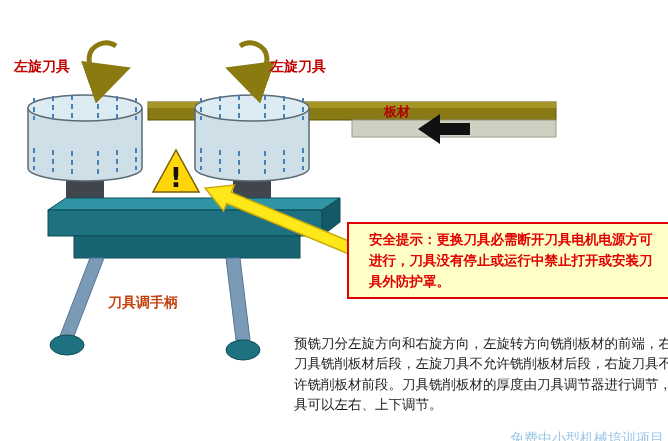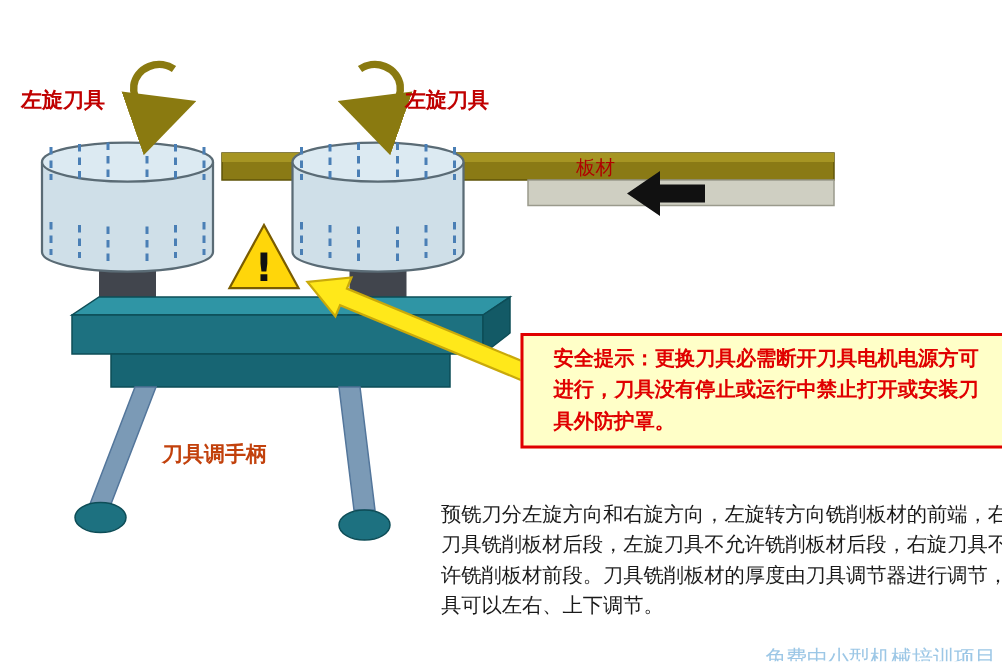--- a/index.html
+++ b/index.html
@@ -7,21 +7,21 @@
     position:relative;width:668px;height:441px;background:#ffffff;
     overflow:hidden;font-family:"DejaVu Sans","Liberation Sans",sans-serif;
   }
   .canvas svg{position:absolute;left:0;top:0;}
   .abs{position:absolute;}
   .title{
     left:0;top:12px;width:100%;text-align:center;
     color:#cc0000;font-weight:bold;font-size:21px;letter-spacing:3px;
   }
   .red-label{color:#c00000;font-weight:bold;font-size:14px;white-space:nowrap;}
-  .board-label{color:#b00000;font-weight:normal;font-size:13px;white-space:nowrap;}
+  .board-label{color:#b00000;font-weight:bold;font-size:13px;white-space:nowrap;}
   .black-label{color:#c2410c;font-weight:bold;font-size:14px;white-space:nowrap;}
   .safety-box{
     left:347px;top:222px;width:290px;
     background:#ffffc8;border:2px solid #e00000;
     color:#e00000;font-weight:bold;font-size:13.5px;line-height:1.55;
     padding:5px 20px;
   }
   .description{
     left:262px;top:333px;width:400px;
     color:#1a1a1a;font-size:13.5px;line-height:1.5;margin-left:32px;

